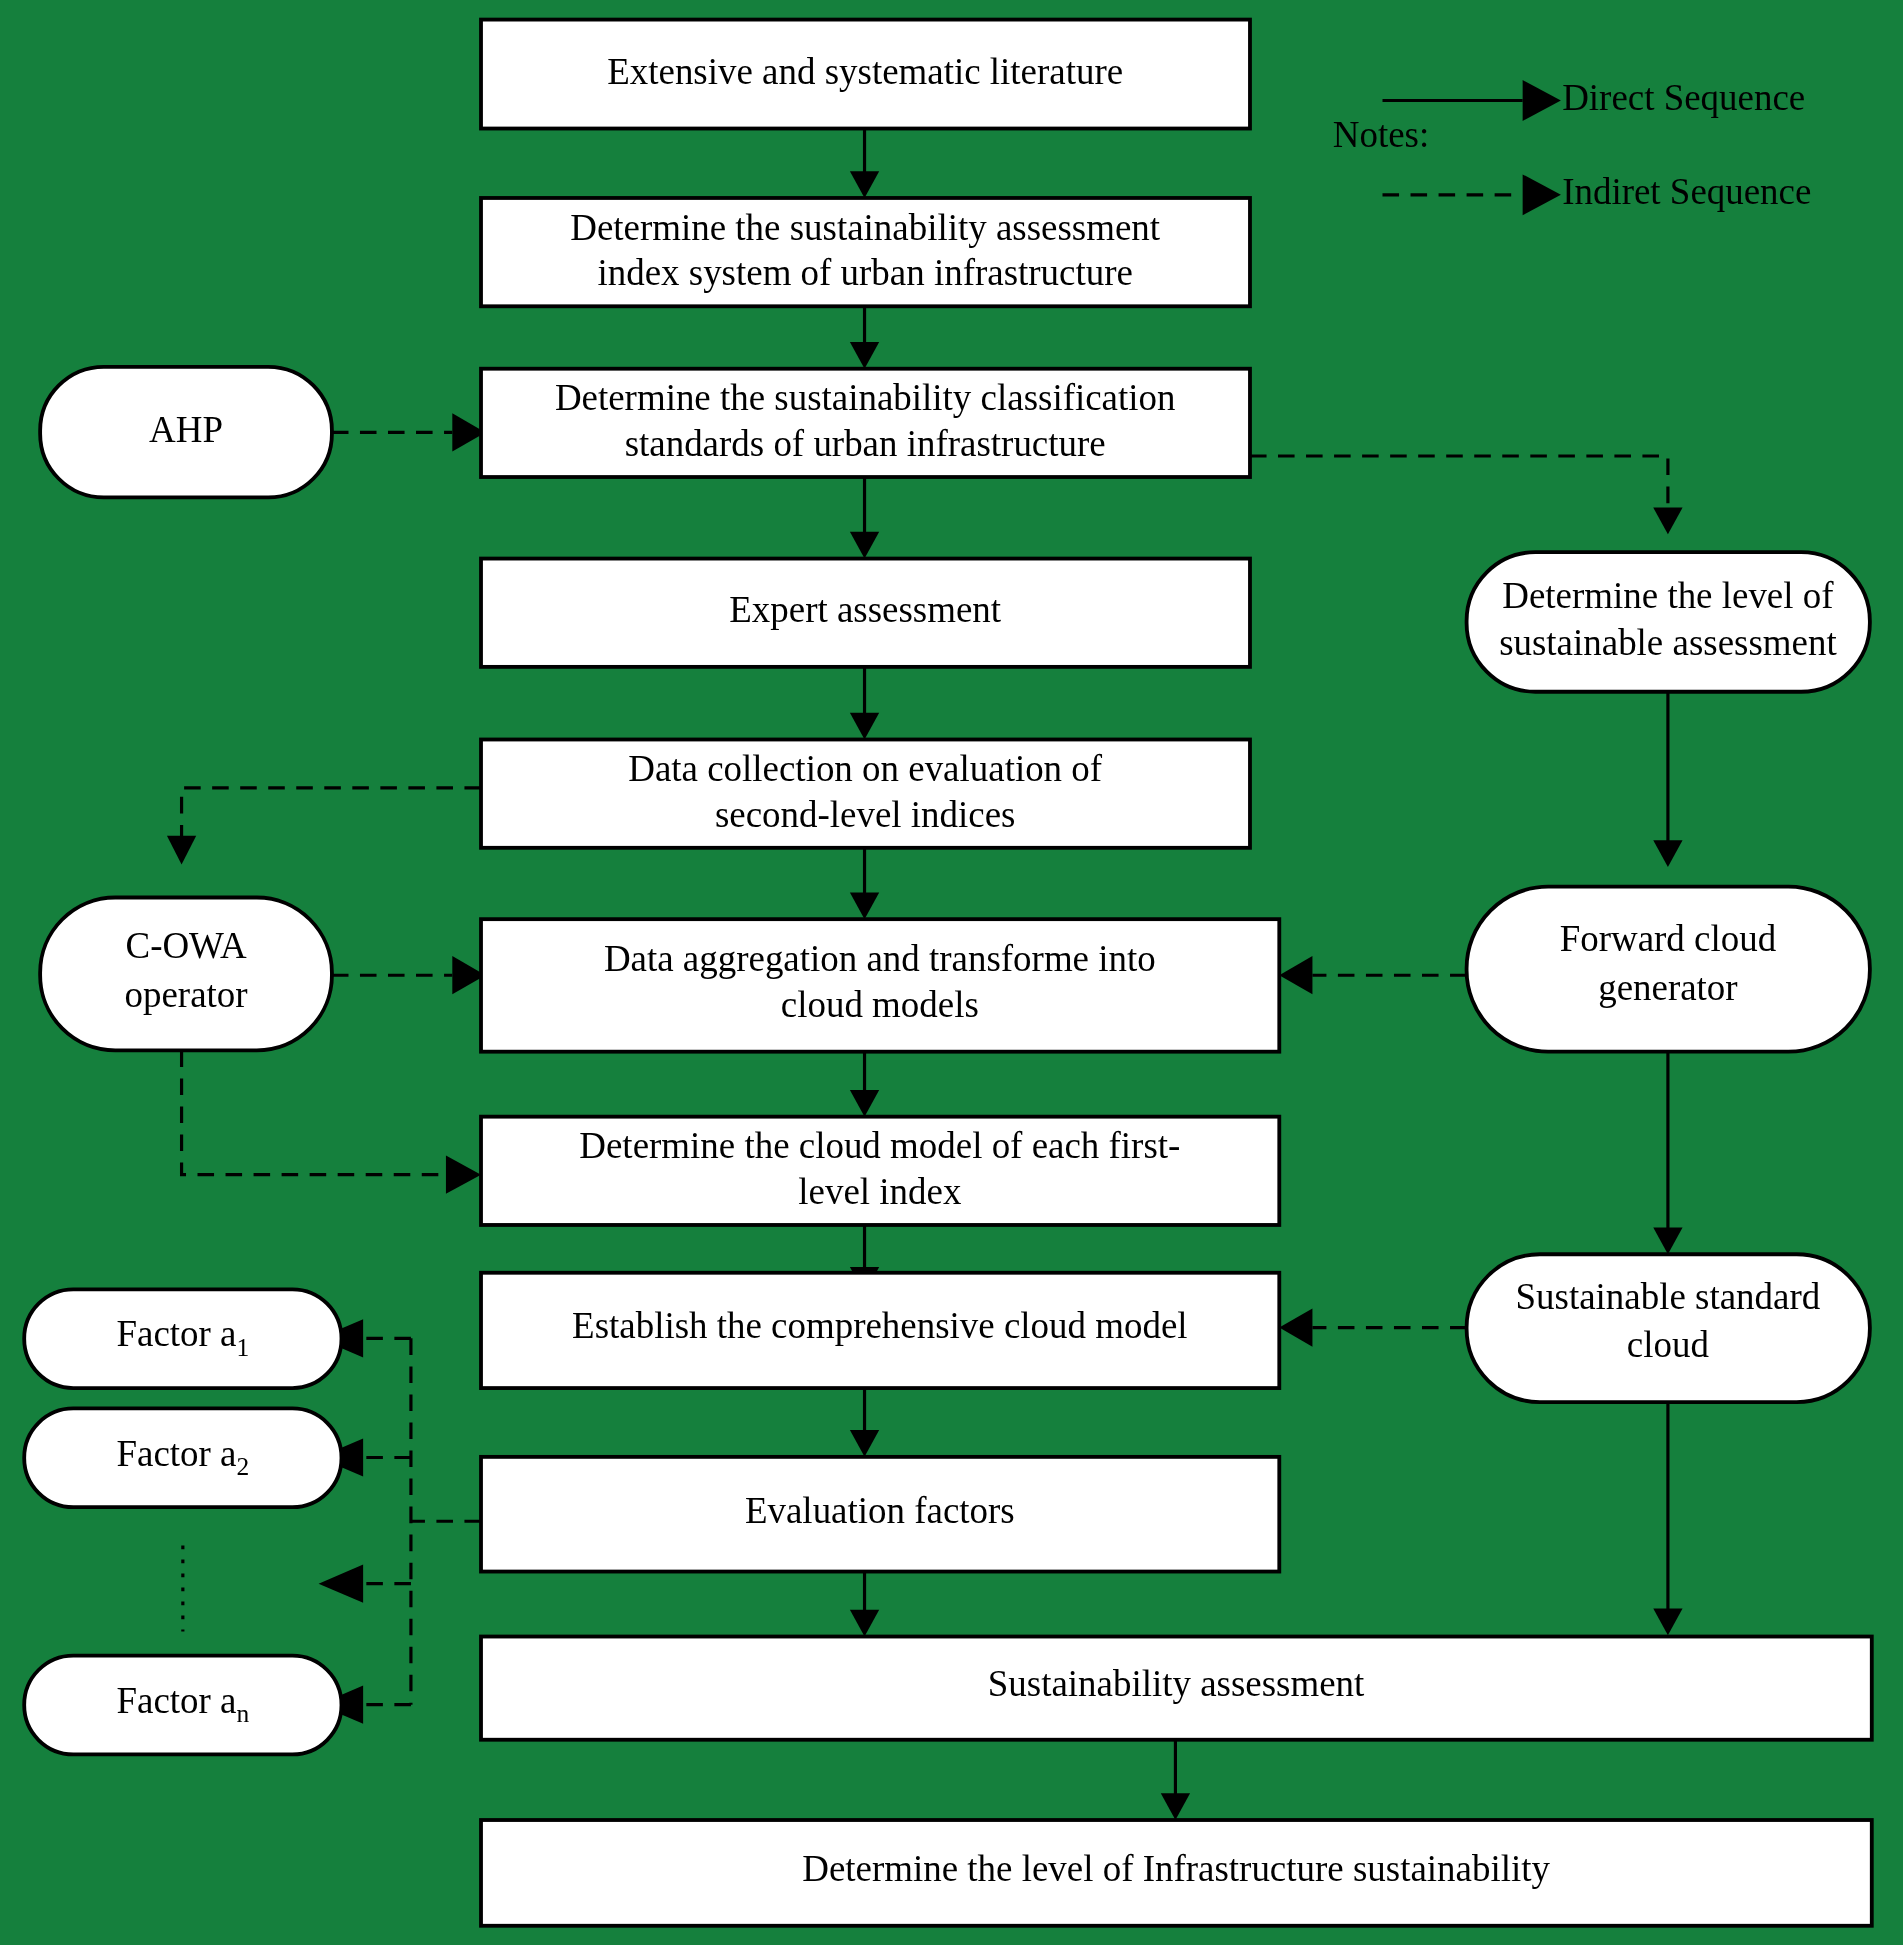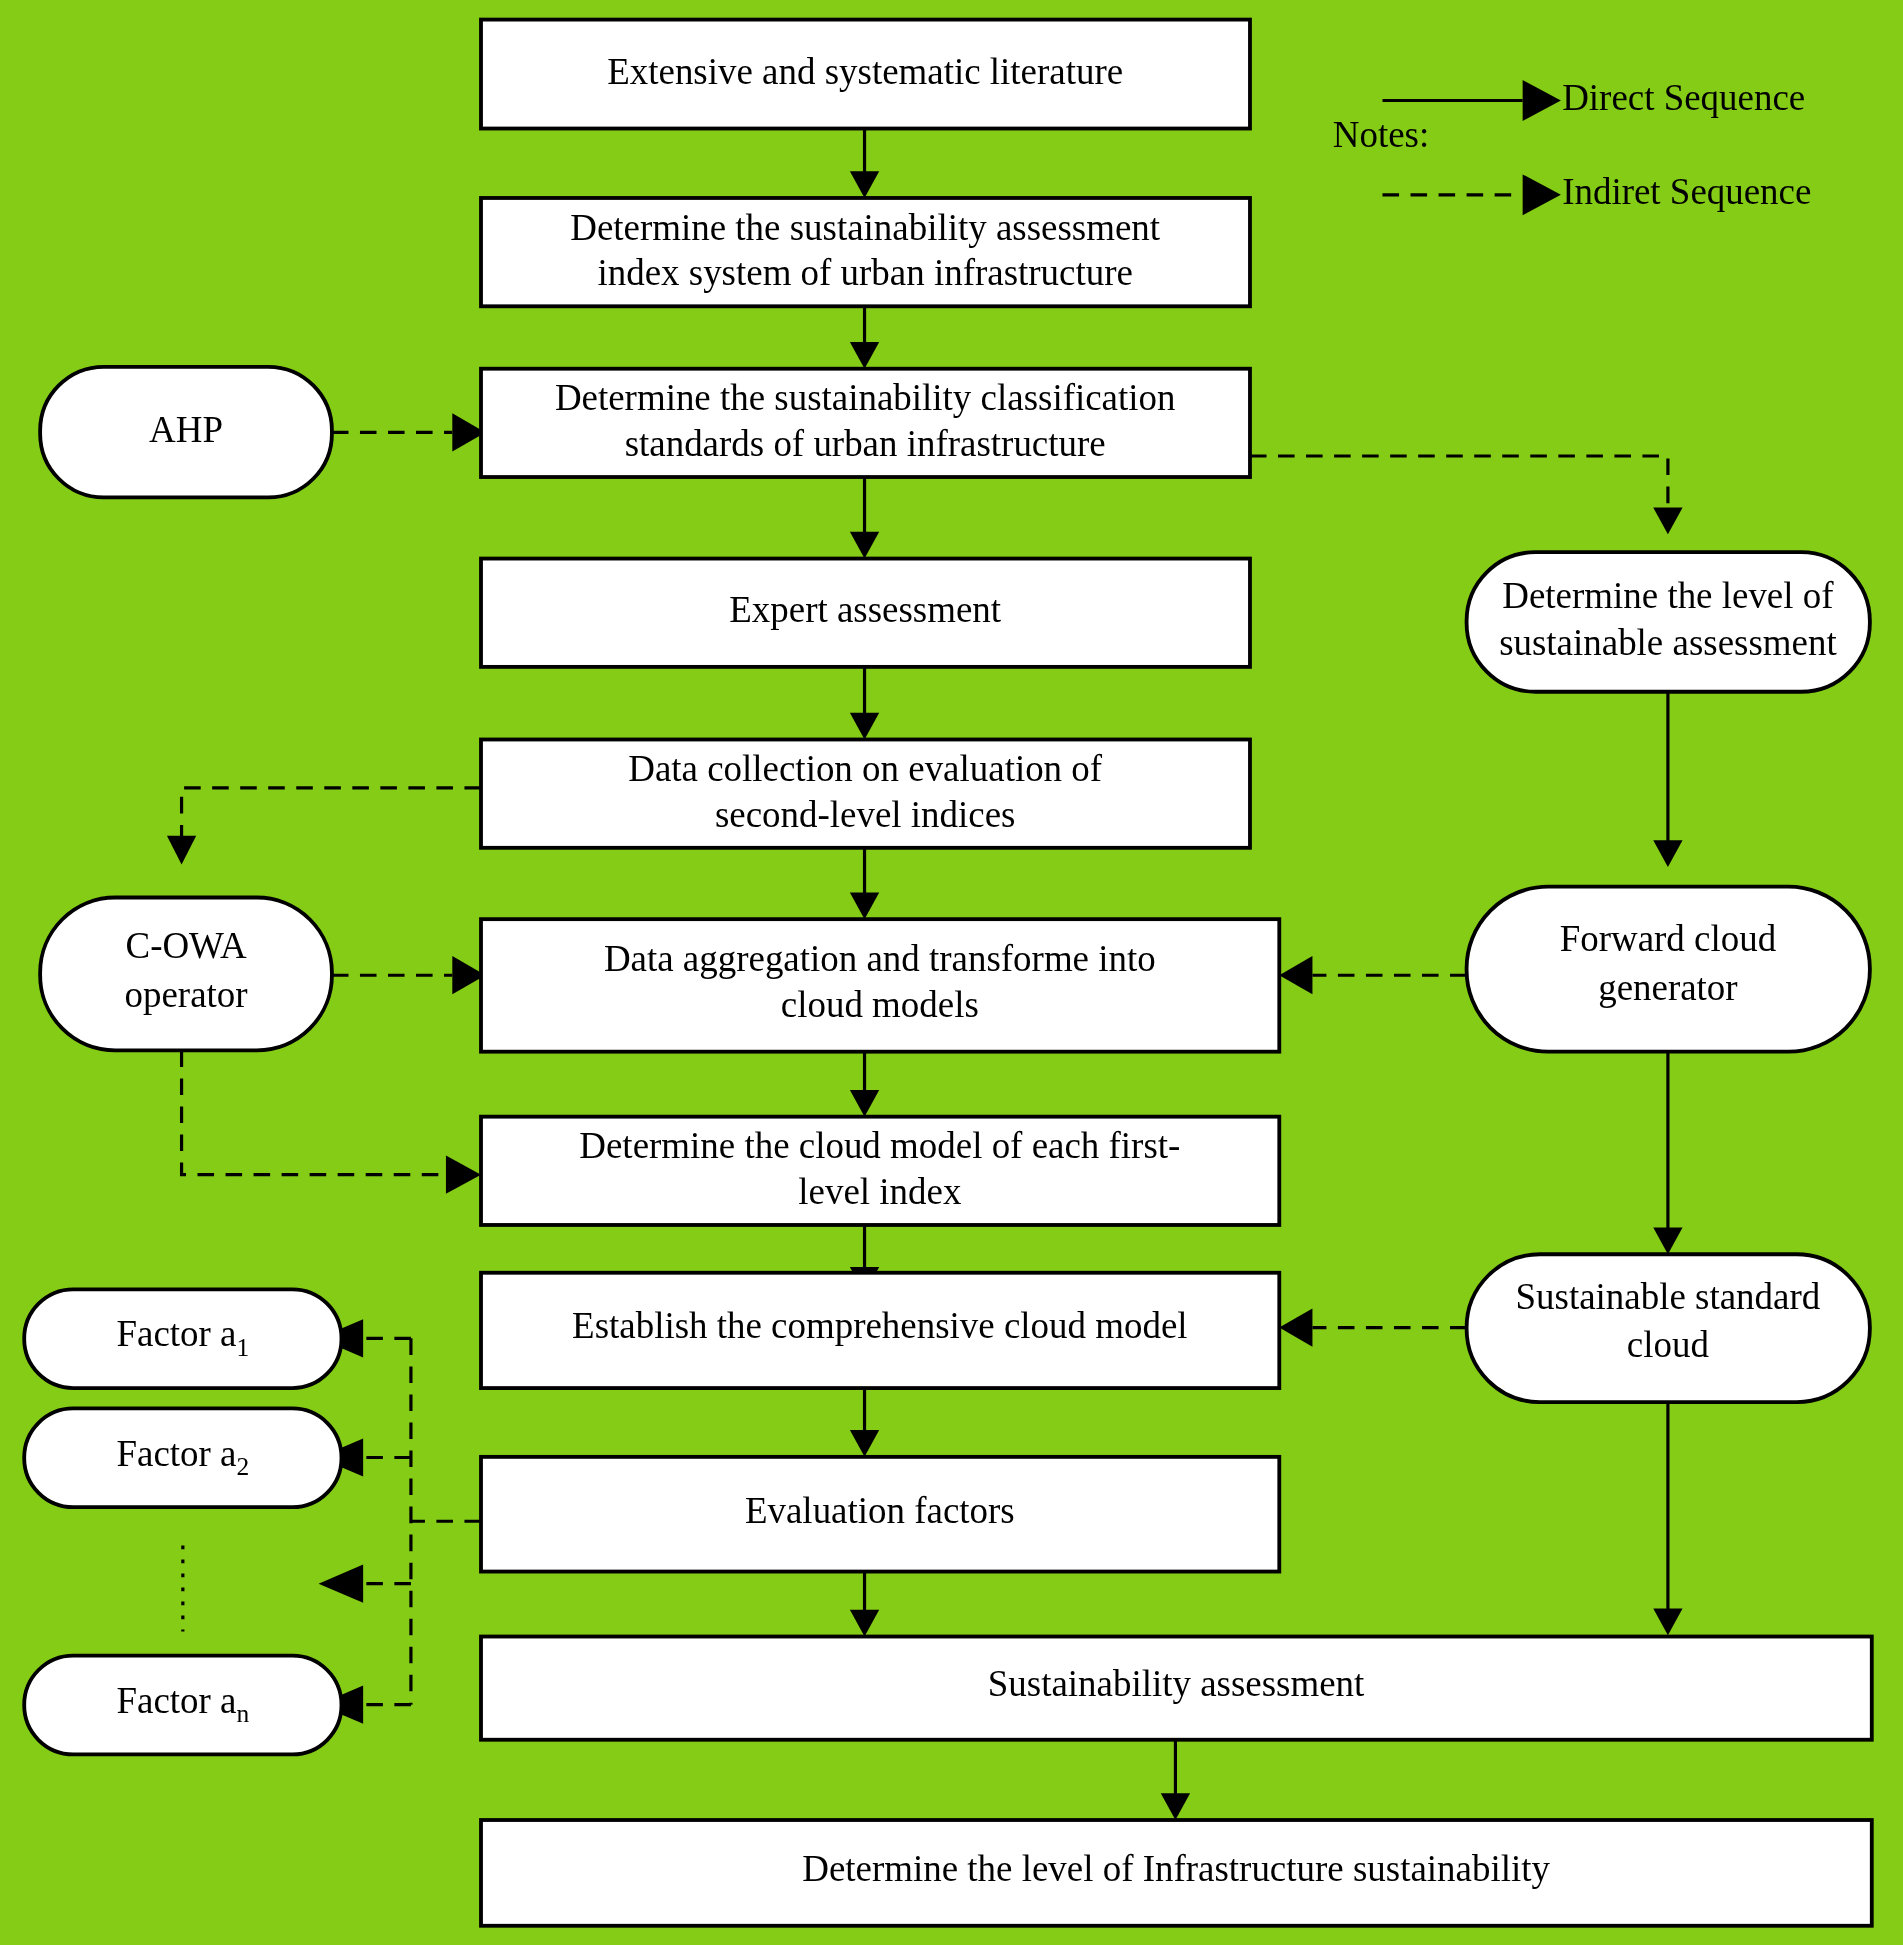--- a/index.html
+++ b/index.html
@@ -4,21 +4,21 @@
 <style>
   html, body {
     margin: 0;
     padding: 0;
     background: #ffffff;
   }
   #root {
     position: relative;
     width: 1903px;
     height: 1946px;
-    background: #84cc16;
+    background: #15803d;
     font-family: "Liberation Serif", "DejaVu Serif", serif;
   }
   svg#flow {
     display: block;
     width: 1903px;
     height: 1946px;
   }
   .node-rect {
     fill: #ffffff;
     stroke: #000000;

